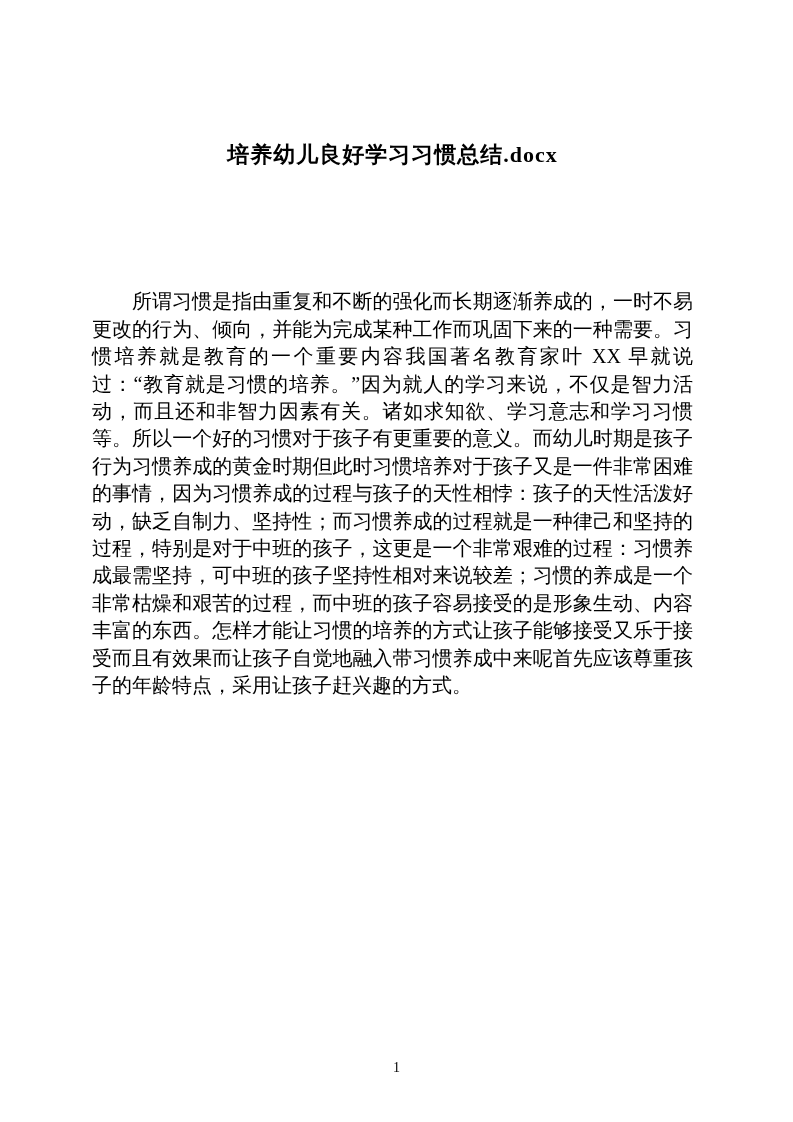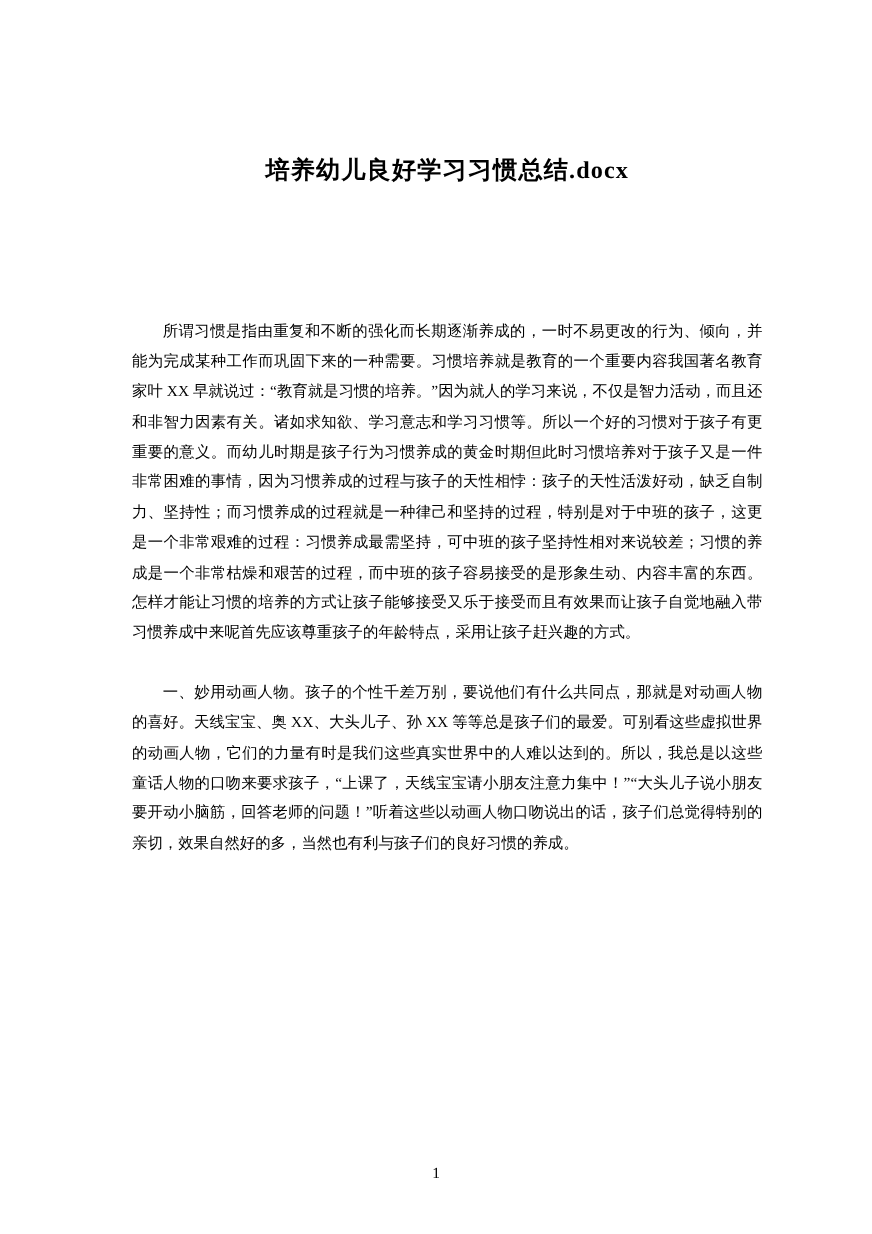--- a/index.html
+++ b/index.html
@@ -6,36 +6,36 @@
     margin: 0;
     padding: 0;
     background: #ffffff;
   }
   .page {
     position: relative;
     width: 793px;
     height: 1122px;
     box-sizing: border-box;
     background: #ffffff;
-    padding: 142px 100px 0 120px;
+    padding: 142px 100px 0 92px;
     font-family: "Liberation Serif", "DejaVu Serif", serif;
     color: #000000;
     overflow: hidden;
   }
   .doc-title {
     margin: 0 0 120px 0;
     font-size: 22px;
     font-weight: bold;
     text-align: center;
     letter-spacing: 1px;
     line-height: 1.2;
   }
   .doc-body p {
     margin: 16px 0 27px 0;
-    font-size: 14px;
+    font-size: 20px;
     line-height: 27.4px;
     text-align: justify;
     text-indent: 2em;
     word-break: break-all;
   }
   .page-footer {
     position: absolute;
     left: 0;
     bottom: 46px;
     width: 100%;
@@ -45,17 +45,16 @@
   }
 </style>
 </head>
 <body>
 
 <div class="page">
   <h1 class="doc-title">培养幼儿良好学习习惯总结.docx</h1>
 
   <div class="doc-body">
     <p>所谓习惯是指由重复和不断的强化而长期逐渐养成的，一时不易更改的行为、倾向，并能为完成某种工作而巩固下来的一种需要。习惯培养就是教育的一个重要内容我国著名教育家叶 XX 早就说过：“教育就是习惯的培养。”因为就人的学习来说，不仅是智力活动，而且还和非智力因素有关。诸如求知欲、学习意志和学习习惯等。所以一个好的习惯对于孩子有更重要的意义。而幼儿时期是孩子行为习惯养成的黄金时期但此时习惯培养对于孩子又是一件非常困难的事情，因为习惯养成的过程与孩子的天性相悖：孩子的天性活泼好动，缺乏自制力、坚持性；而习惯养成的过程就是一种律己和坚持的过程，特别是对于中班的孩子，这更是一个非常艰难的过程：习惯养成最需坚持，可中班的孩子坚持性相对来说较差；习惯的养成是一个非常枯燥和艰苦的过程，而中班的孩子容易接受的是形象生动、内容丰富的东西。怎样才能让习惯的培养的方式让孩子能够接受又乐于接受而且有效果而让孩子自觉地融入带习惯养成中来呢首先应该尊重孩子的年龄特点，采用让孩子赶兴趣的方式。</p>
-    <p>一、妙用动画人物。孩子的个性千差万别，要说他们有什么共同点，那就是对动画人物的喜好。天线宝宝、奥 XX、大头儿子、孙 XX 等等总是孩子们的最爱。可别看这些虚拟世界的动画人物，它们的力量有时是我们这些真实世界中的人难以达到的。所以，我总是以这些童话人物的口吻来要求孩子，“上课了，天线宝宝请小朋友注意力集中！”“大头儿子说小朋友要开动小脑筋，回答老师的问题！”听着这些以动画人物口吻说出的话，孩子们总觉得特别的亲切，效果自然好的多，当然也有利与孩子们的良好习惯的养成。</p>
   </div>
 
   <div class="page-footer">1</div>
 </div>
 
 </body></html>

